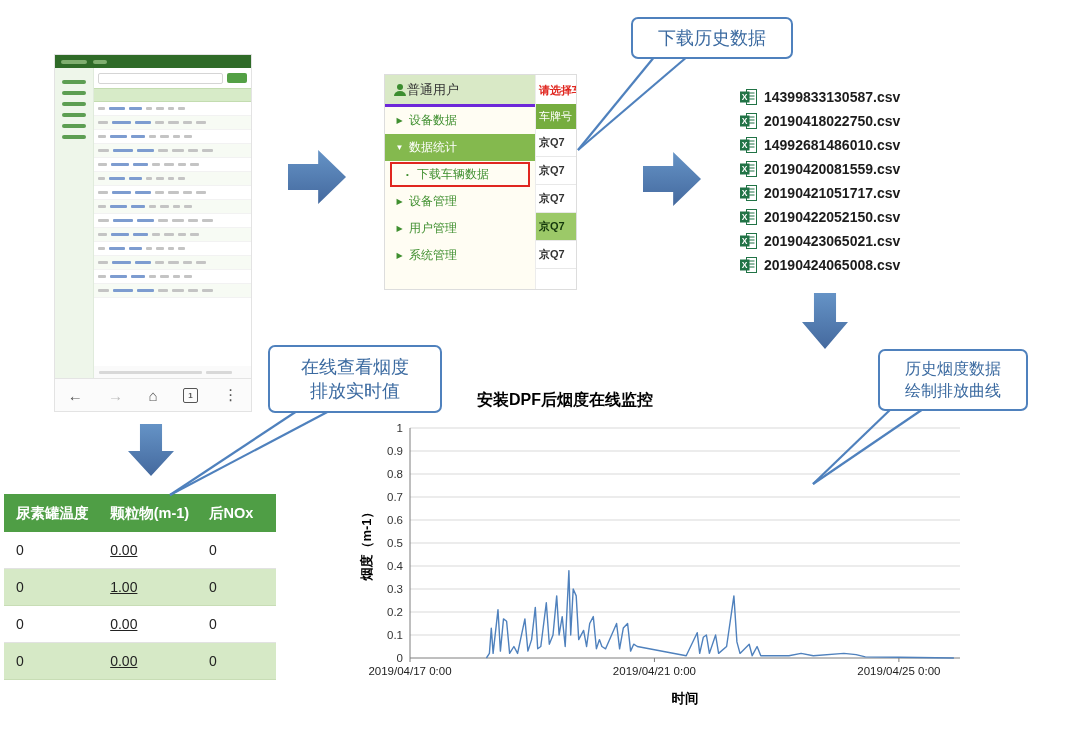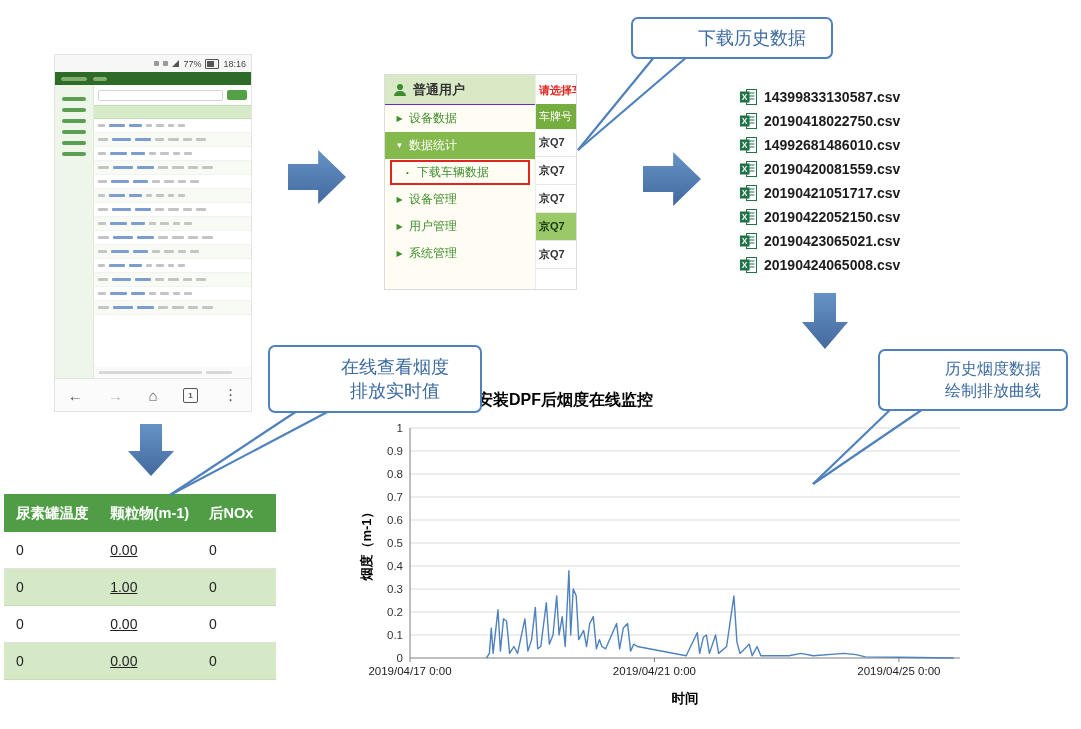--- a/index.html
+++ b/index.html
@@ -44,22 +44,22 @@
          justify-content:space-around;color:#555;font-size:15px;}
   .p-nav-ic{cursor:default;}
   .p-nav-ic.dim{color:#bbb;}
   .tabbox{width:13px;height:13px;border:1.5px solid #555;border-radius:2px;font-size:8px;display:flex;
           align-items:center;justify-content:center;font-weight:bold;}
 
   
   .admin{position:absolute;left:385px;top:75px;width:191px;height:214px;background:#fffdf3;
          box-shadow:0 0 0 1px #ddd;display:flex;overflow:hidden;}
   .a-left{width:150px;display:flex;flex-direction:column;}
-  .a-header{height:29px;background:#d9e9c6;border-bottom:1px solid #6d28d9;display:flex;align-items:center;
-            gap:6px;padding:0 8px;font-weight:bold;font-size:13px;color:#333;}
+  .a-header{height:29px;background:#d9e9c6;border-bottom:3px solid #6d28d9;display:flex;align-items:center;
+            padding:0 8px;font-weight:normal;font-size:13px;color:#333;}
   .a-menu{flex:1;}
   .menu-item{height:27px;display:flex;align-items:center;gap:5px;padding-left:10px;color:#3f8f2f;
              font-size:12px;position:relative;cursor:pointer;}
   .menu-item .menu-arrow{font-size:8px;width:9px;text-align:center;}
   .menu-item.active{background:#84b94e;color:#ffffff;}
   .menu-item.sub{padding-left:18px;}
   .menu-item.hl::after{content:'';position:absolute;inset:1px 5px;border:2px solid #e0261f;pointer-events:none;}
   .a-right{flex:1;border-left:1px solid #ececec;background:#fff;overflow:hidden;}
   .a-prompt{color:#e0261f;font-size:11px;font-weight:bold;padding:8px 3px 6px 3px;white-space:nowrap;}
   .a-plate-header{background:#76ad3f;color:#fff;font-size:11px;padding:5px 3px;white-space:nowrap;}
@@ -73,51 +73,41 @@
   .file-name{font-weight:bold;font-size:14px;color:#1c1c1c;}
 
   
   .barrow{position:absolute;background:linear-gradient(#6593c6,#44699e);z-index:3;}
   .barrow.right{clip-path:polygon(0 26%,52% 26%,52% 0,100% 50%,52% 100%,52% 74%,0 74%);}
   .barrow.down{clip-path:polygon(26% 0,74% 0,74% 52%,100% 52%,50% 100%,0 52%,26% 52%);}
 
   
   .callout{position:absolute;border:2.5px solid #4f81bd;border-radius:7px;background:#fff;color:#3b6aa0;
            display:flex;flex-direction:column;align-items:center;justify-content:center;z-index:6;
-           line-height:1.35;padding-left:40px;}
+           line-height:1.35;}
   .overlay{position:absolute;left:0;top:0;z-index:5;pointer-events:none;}
   .overlay line{stroke:#4f81bd;stroke-width:2.2;}
 
   
   .chart{position:absolute;left:355px;top:383px;width:628px;height:340px;z-index:1;}
 
   
   .dtable-wrap{position:absolute;left:4px;top:494px;width:272px;}
   .dtable{border-collapse:collapse;width:100%;}
   .dtable th{background:#4f9e45;color:#fff;font-size:14.5px;font-weight:bold;text-align:left;
              height:38px;padding:0 0 0 12px;}
   .dtable th:nth-child(1){width:97px;} .dtable th:nth-child(2){width:100px;} .dtable th:nth-child(3){width:75px;}
   .dtable td{height:36px;font-size:14px;color:#222;padding:0 0 0 12px;border-bottom:1px solid #e2e2e2;}
   .dtable tr.alt td{background:#d6e9c6;border-bottom:1px solid #c8ddb5;}
   .cell-link{text-decoration:underline;cursor:pointer;color:#222;}
 </style>
 </head>
 <body>
 
 <div class="phone">
-  <div class="p-status">
-    <span class="sicon"></span>
-    <span class="sicon"></span>
-    <span class="sig"></span>
-    <span>77%</span>
-    <span class="batt">
-        <span class="batt-fill"></span>
-      </span>
-    <span>18:16</span>
-  </div>
   <div class="p-navstrip">
     <span class="ns-seg"></span>
     <span class="ns-seg short"></span>
   </div>
   <div class="p-body">
     <div class="p-side">
         <span class="side-bar"></span>
         <span class="side-bar"></span>
         <span class="side-bar"></span>
         <span class="side-bar"></span>

